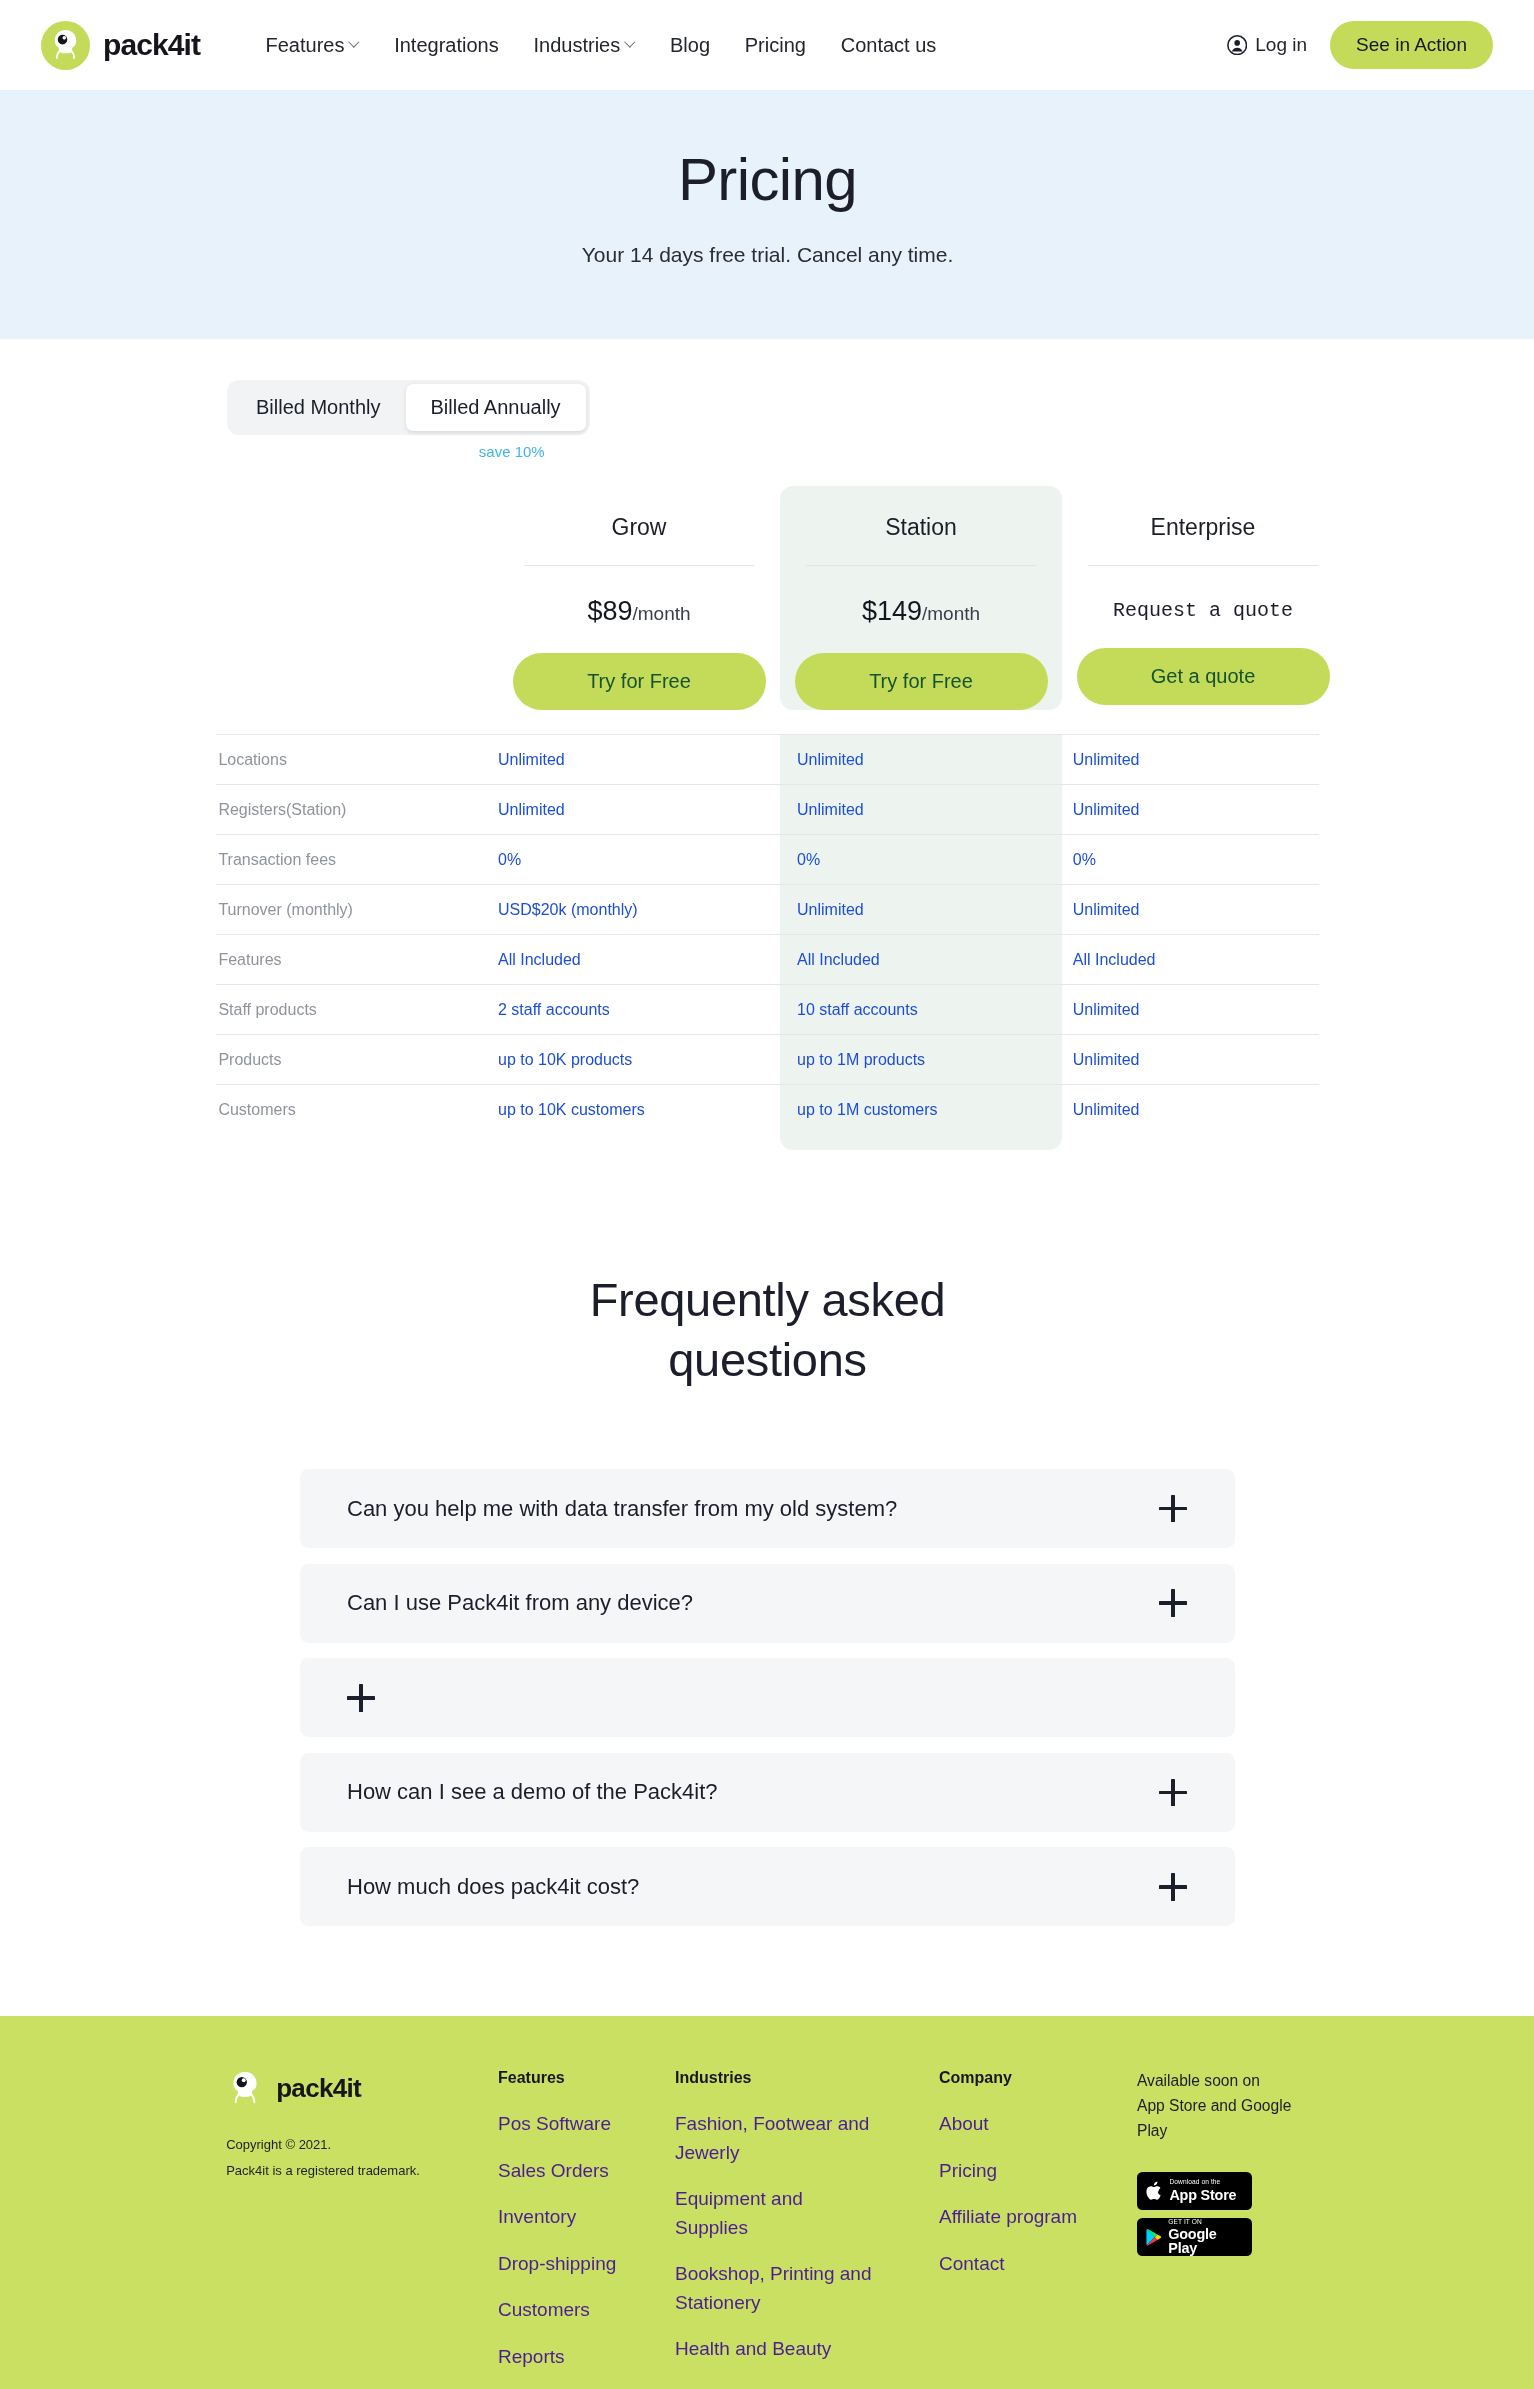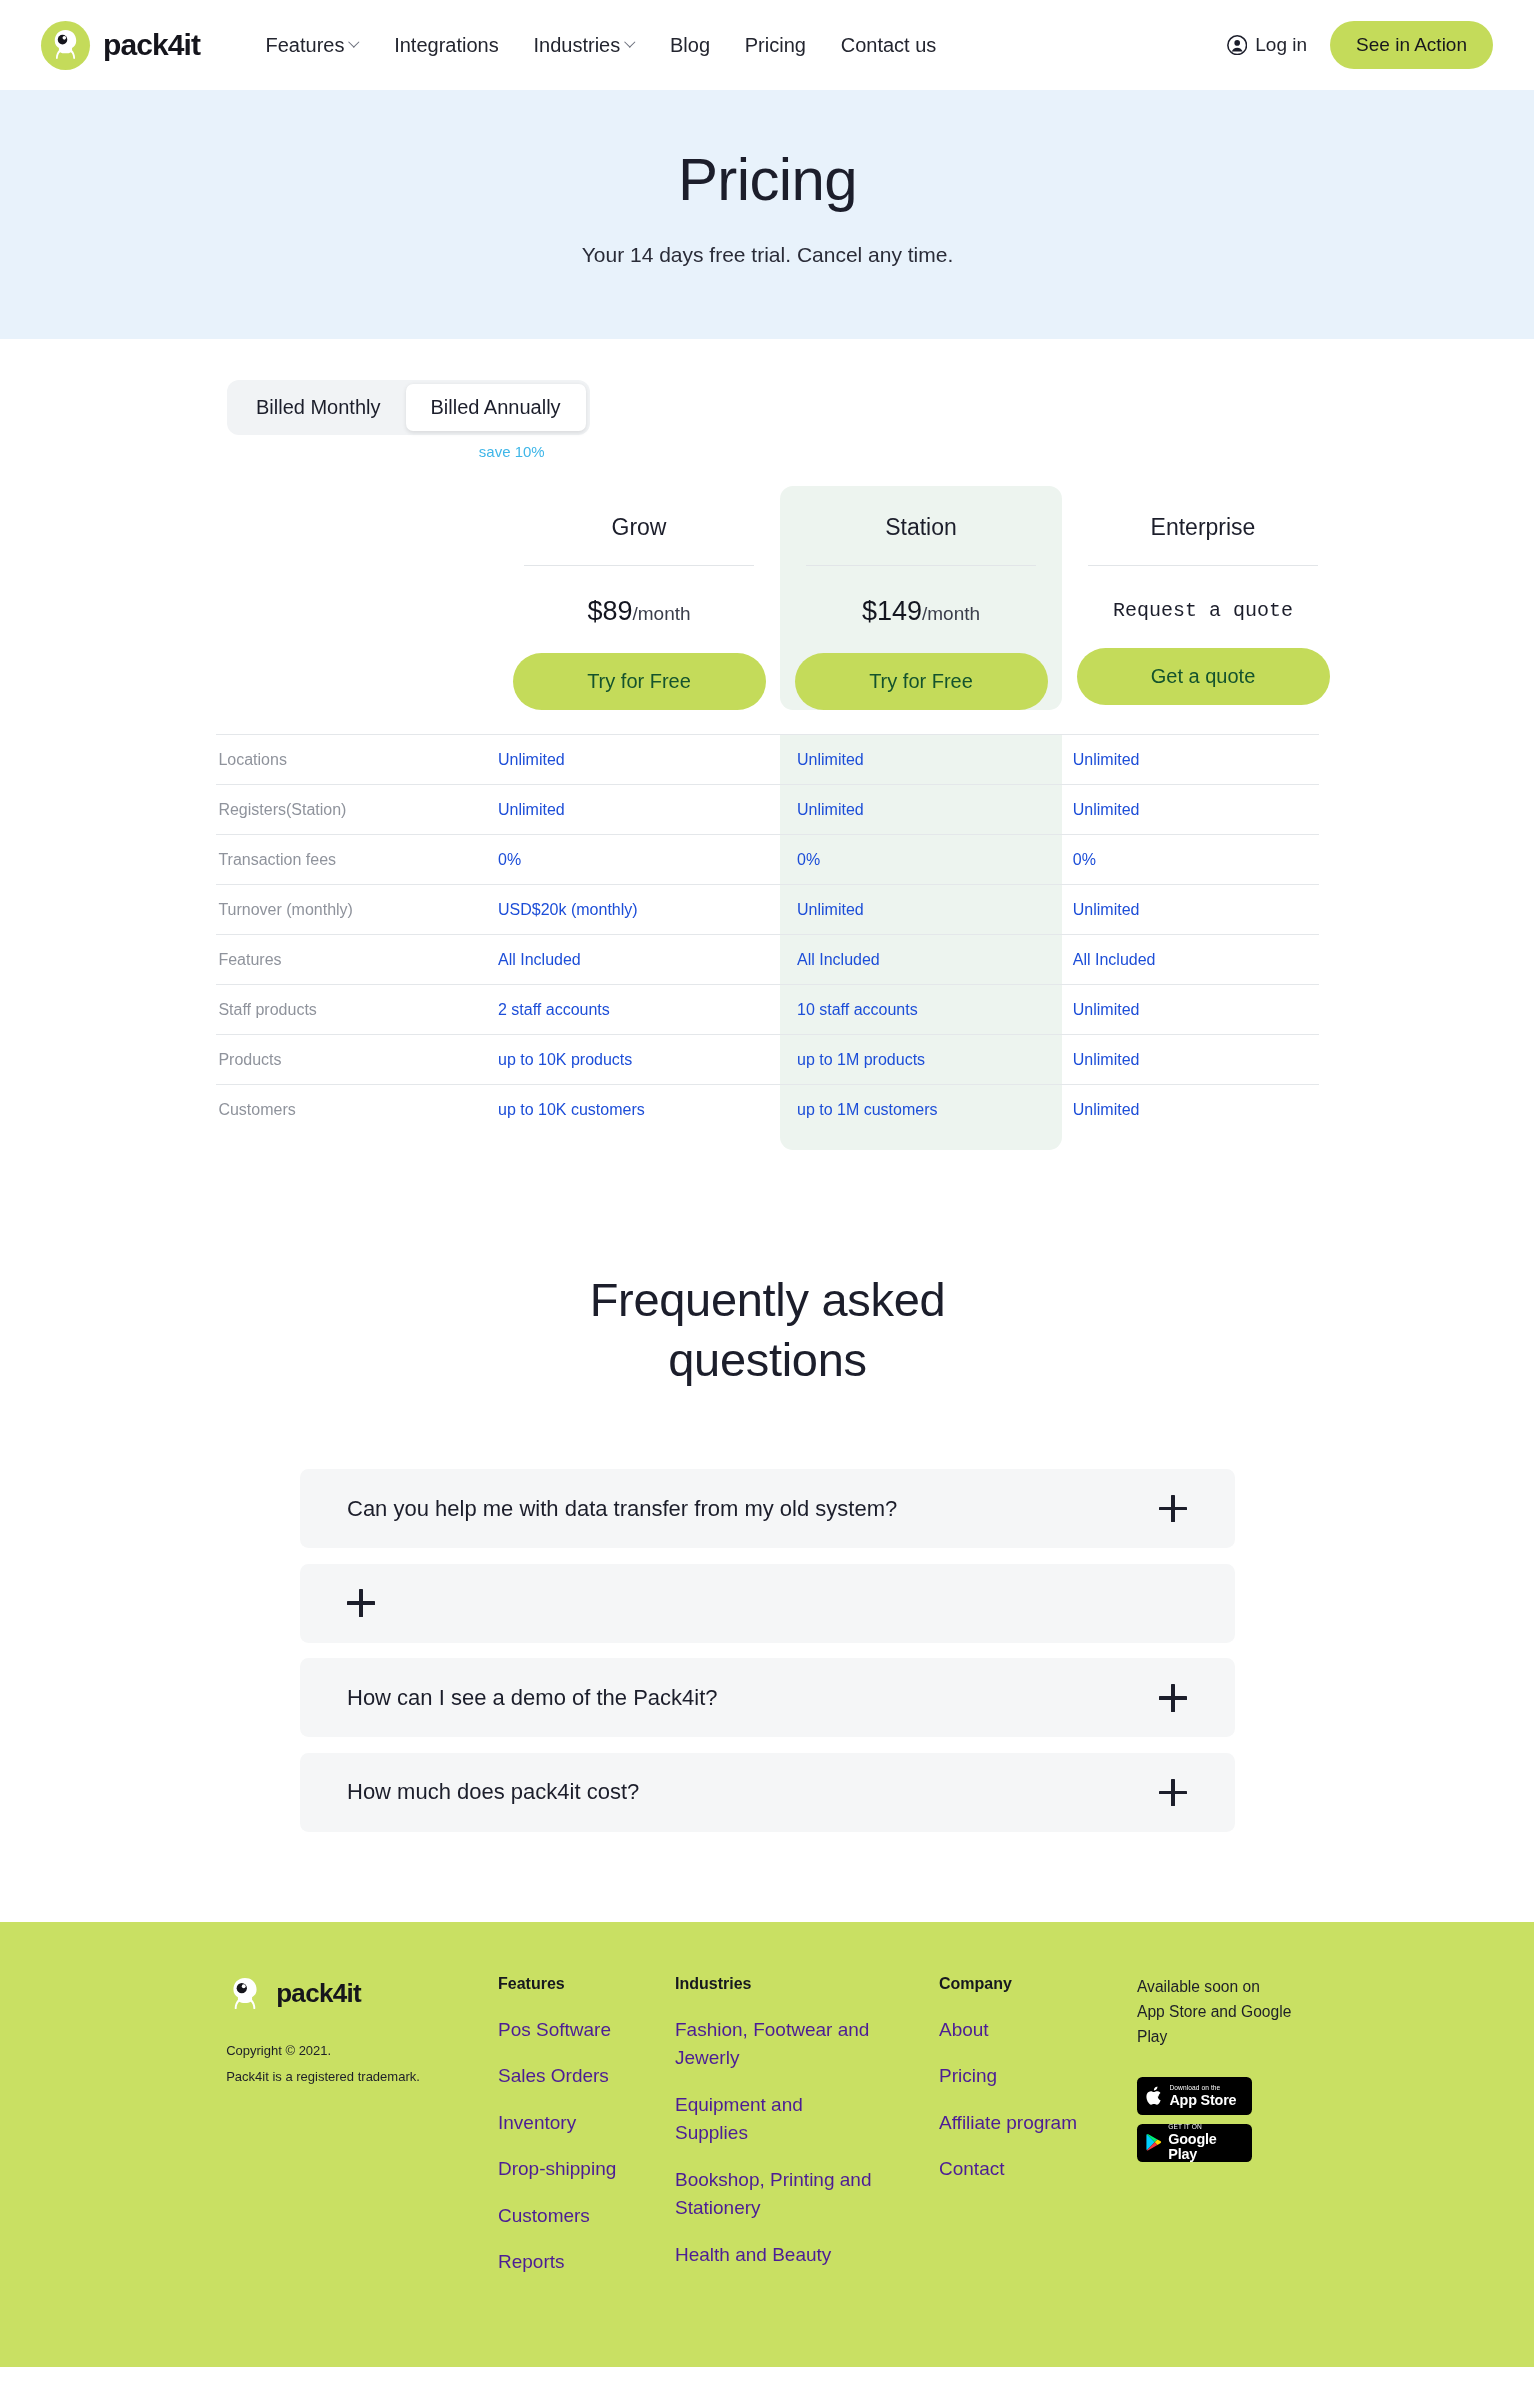--- a/index.html
+++ b/index.html
@@ -313,20 +313,24 @@
     <h2>
       <span>Frequently asked</span><br>
       <span>questions</span>
     </h2>
     <div class="faq-list">
       <div class="faq-item">
         <span class="faq-q">Can you help me with data transfer from my old system?</span>
         <span class="plus"></span>
       </div>
       <div class="faq-item">
+        <span class="faq-q">Can I use Pack4it from any device?</span>
+        <span class="plus"></span>
+      </div>
+      <div class="faq-item">
         <span class="plus"></span>
       </div>
       <div class="faq-item">
         <span class="faq-q">How can I see a demo of the Pack4it?</span>
         <span class="plus"></span>
       </div>
       <div class="faq-item">
         <span class="faq-q">How much does pack4it cost?</span>
         <span class="plus"></span>
       </div>

